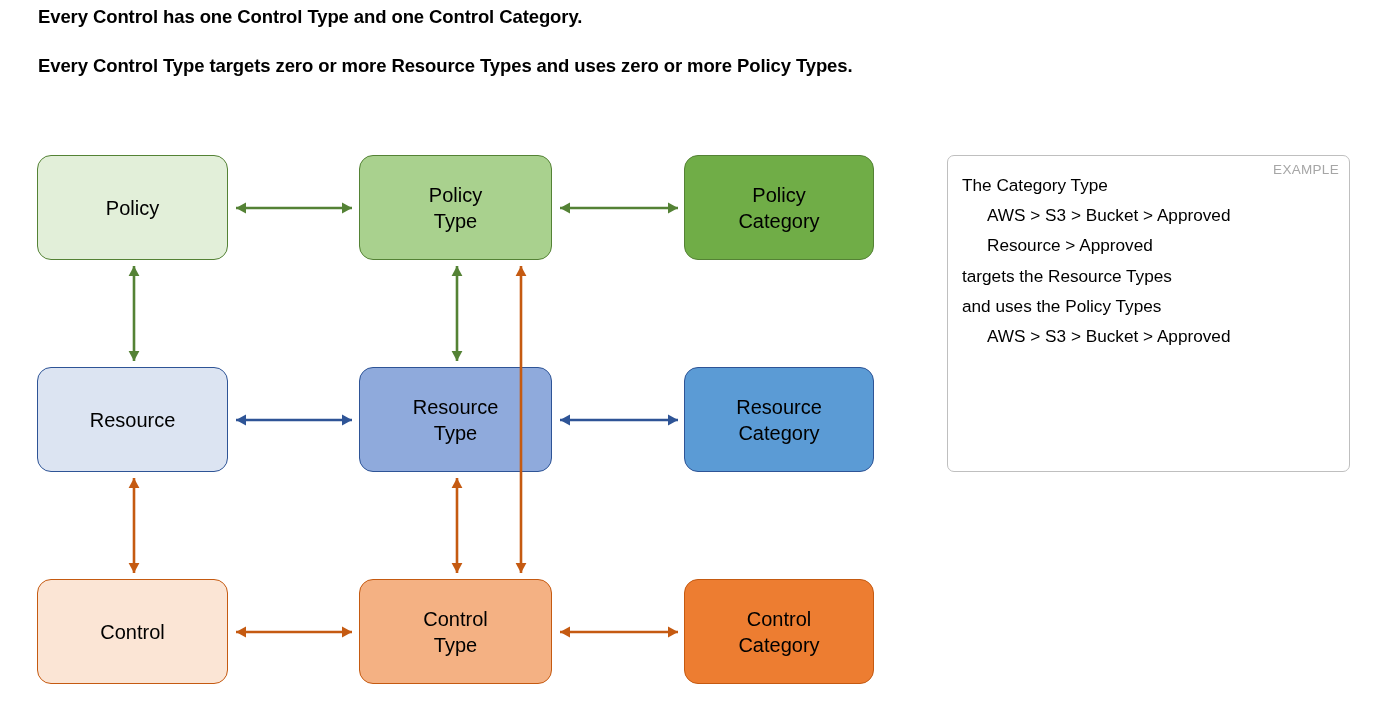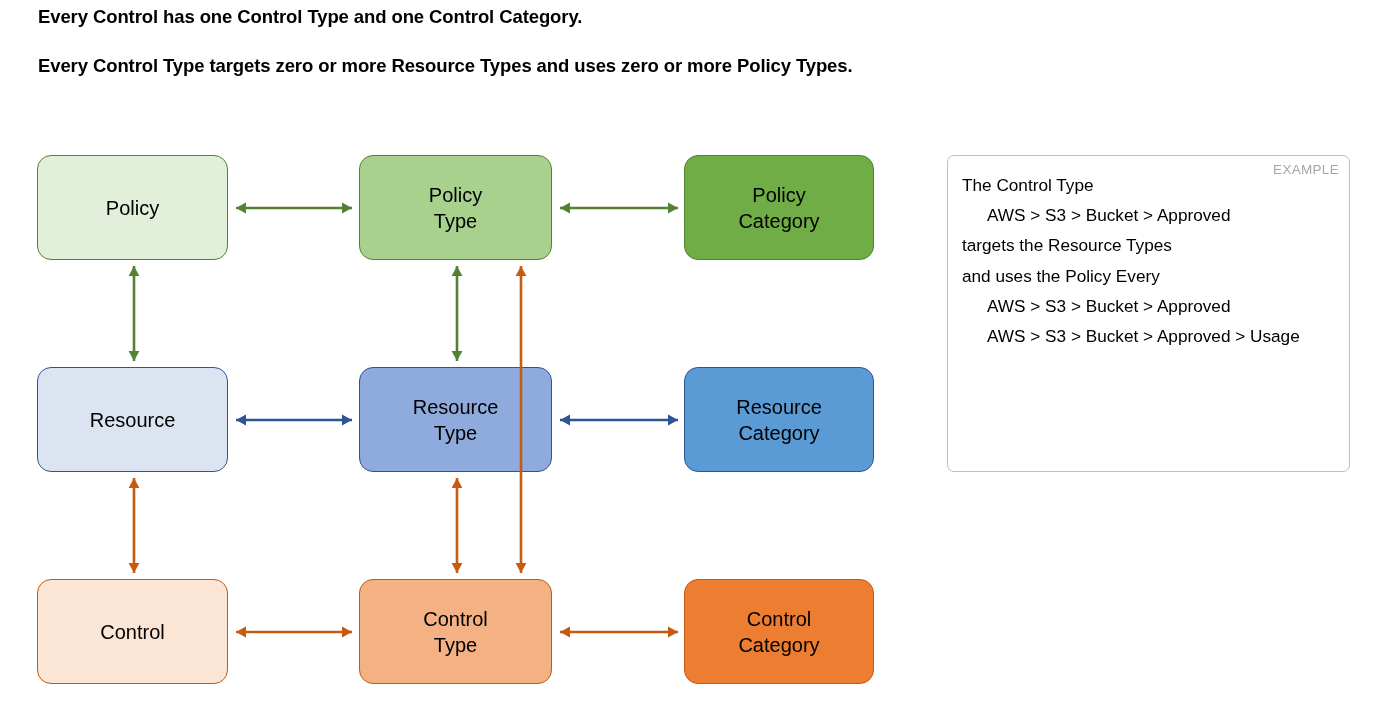--- a/index.html
+++ b/index.html
@@ -240,20 +240,20 @@
 Type</span>
 </div>
 <div class="node n-orange-dark col-3 row-3">
   <span class="node-label">Control
 Category</span>
 </div>
 
 <div id="example-panel">
   <div id="example-tag">EXAMPLE</div>
   <div id="example-lines">
-    <div class="ex-line">The Control Type</div>
+    <div class="ex-line">The Category Type</div>
     <div class="ex-line indent">AWS &gt; S3 &gt; Bucket &gt; Approved</div>
+    <div class="ex-line indent">Resource &gt; Approved</div>
     <div class="ex-line">targets the Resource Types</div>
-    <div class="ex-line">and uses the Policy Every</div>
+    <div class="ex-line">and uses the Policy Types</div>
     <div class="ex-line indent">AWS &gt; S3 &gt; Bucket &gt; Approved</div>
-    <div class="ex-line indent">AWS &gt; S3 &gt; Bucket &gt; Approved &gt; Usage</div>
   </div>
 </div>
 
 </body></html>

